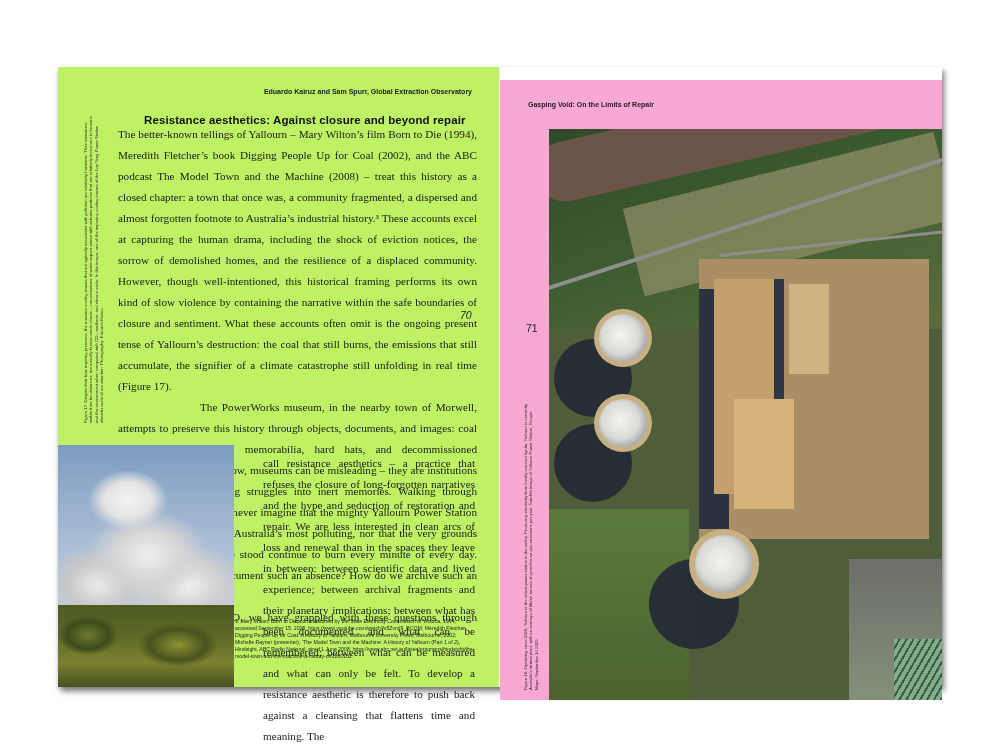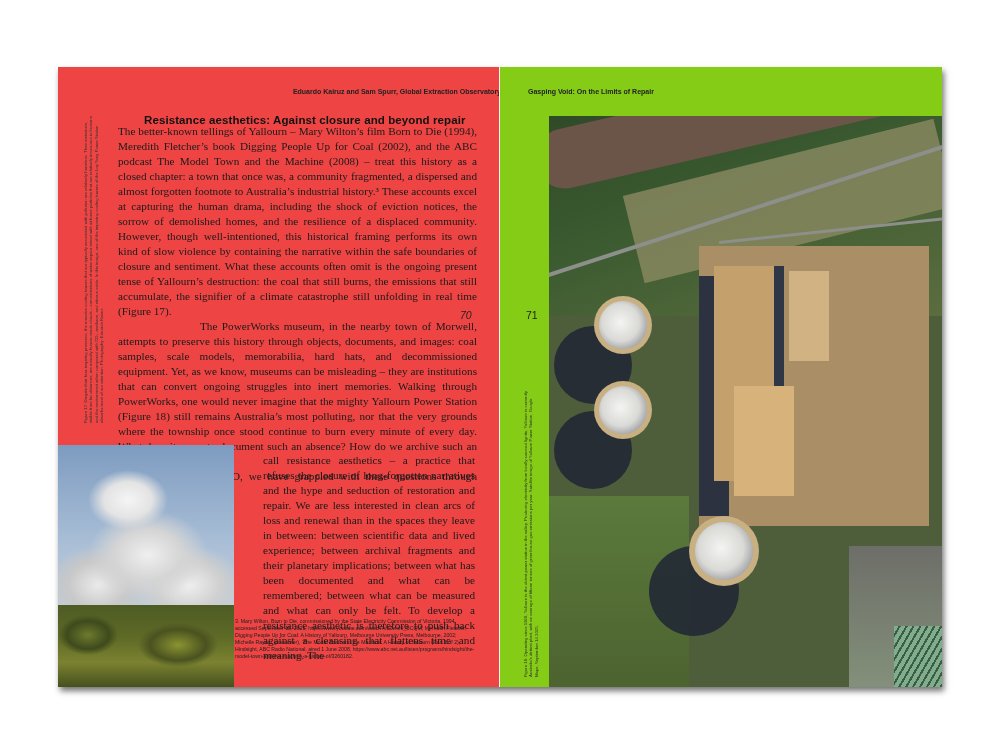--- a/index.html
+++ b/index.html
@@ -1,25 +1,25 @@
 <!DOCTYPE html>
 <html><head>
 <meta charset="utf-8">
 <style>
   html, body { margin:0; padding:0; }
   body { width:1000px; height:750px; background:#ffffff; position:relative; overflow:hidden; font-family:"Liberation Sans", sans-serif; }
   .spread { position:absolute; left:58px; top:67px; width:884px; height:620px; background:#fff; box-shadow: 2px 4px 6px rgba(0,0,0,0.55); }
-  .page-left { position:absolute; left:0; top:0; width:442px; height:620px; background:#ef4444;padding-left:29px; }
-  .page-right { position:absolute; left:442px; top:0; width:442px; height:620px; background:#84cc16; }
+  .page-left { position:absolute; left:0; top:0; width:442px; height:620px; background:#bef264; }
+  .page-right { position:absolute; left:442px; top:13px; width:442px; height:620px; background:#f9a8d4; }
   .gutter { position:absolute; left:441px; top:0; width:2px; height:620px; background:linear-gradient(to right,#eee,#fff); }
   .running-head { position:absolute; top:21px; font-size:7px; font-weight:bold; color:#222; white-space:nowrap; }
   .rh-left { right:28px; }
   .rh-right { left:28px; }
   .section-title { position:absolute; left:86px; top:47px; font-size:11.5px; font-weight:bold; color:#111; white-space:nowrap; letter-spacing:0.1px; }
-  .body-text { position:absolute; font-family:"Liberation Serif", serif; font-size:11.2px; line-height:15px; color:#1a1a1a; text-align:justify; }
+  .body-text { position:absolute; font-family:"Liberation Serif", serif; font-size:11.2px; line-height:21px; color:#1a1a1a; text-align:justify; }
   .body-text p { margin:0; }
   .body-text .indent { text-indent:82px; }
   .main-col { left:60px; top:57px; width:359px; }
   .wrap-col { left:177px; top:386px; width:240px; }
   .wrap-col .first { text-indent:0;margin-left:28px; }
   .page-num { position:absolute; top:242px; font-size:10.5px; color:#222; }
   .pn-left { left:402px;font-style:italic; }
   .pn-right { left:26px; }
   .side-caption { position:absolute; font-size:4.3px; line-height:5.4px; color:#333; transform-origin:0 0; transform:rotate(-90deg); white-space:normal; }
   .cap-left { left:25px; top:356px; width:310px; }

